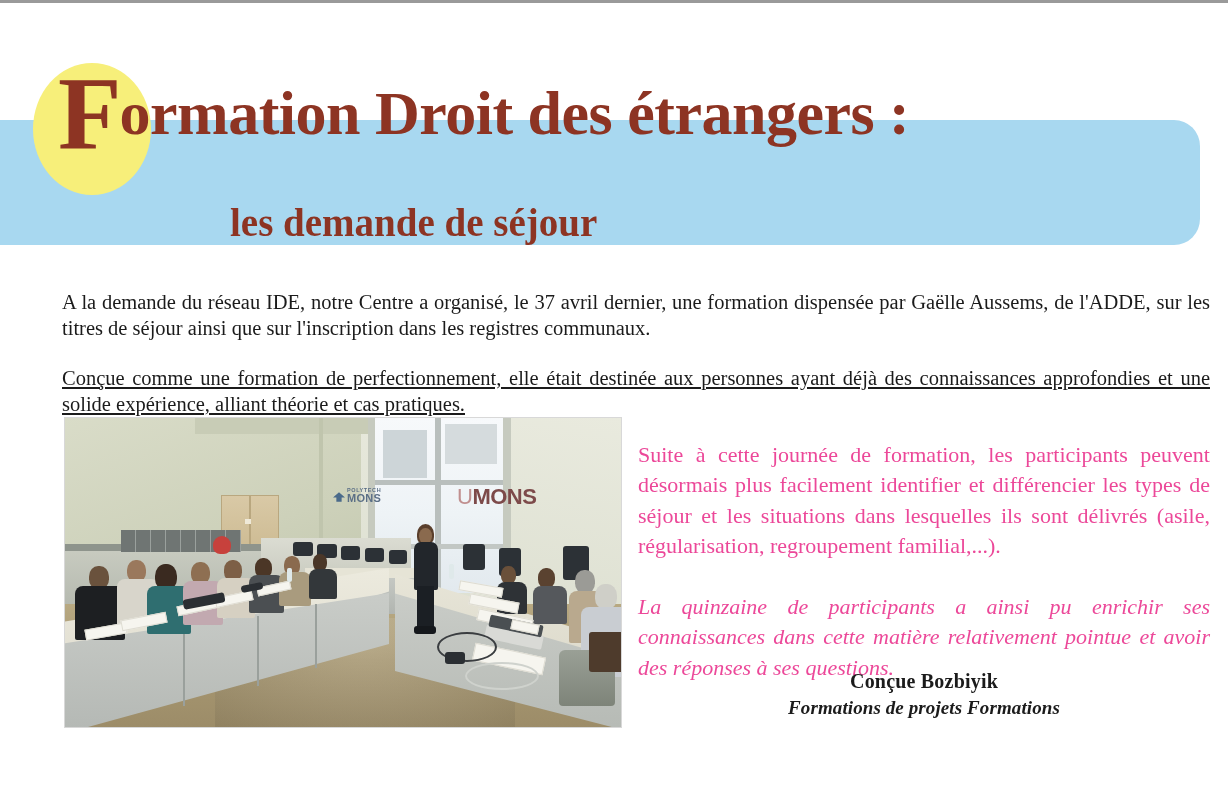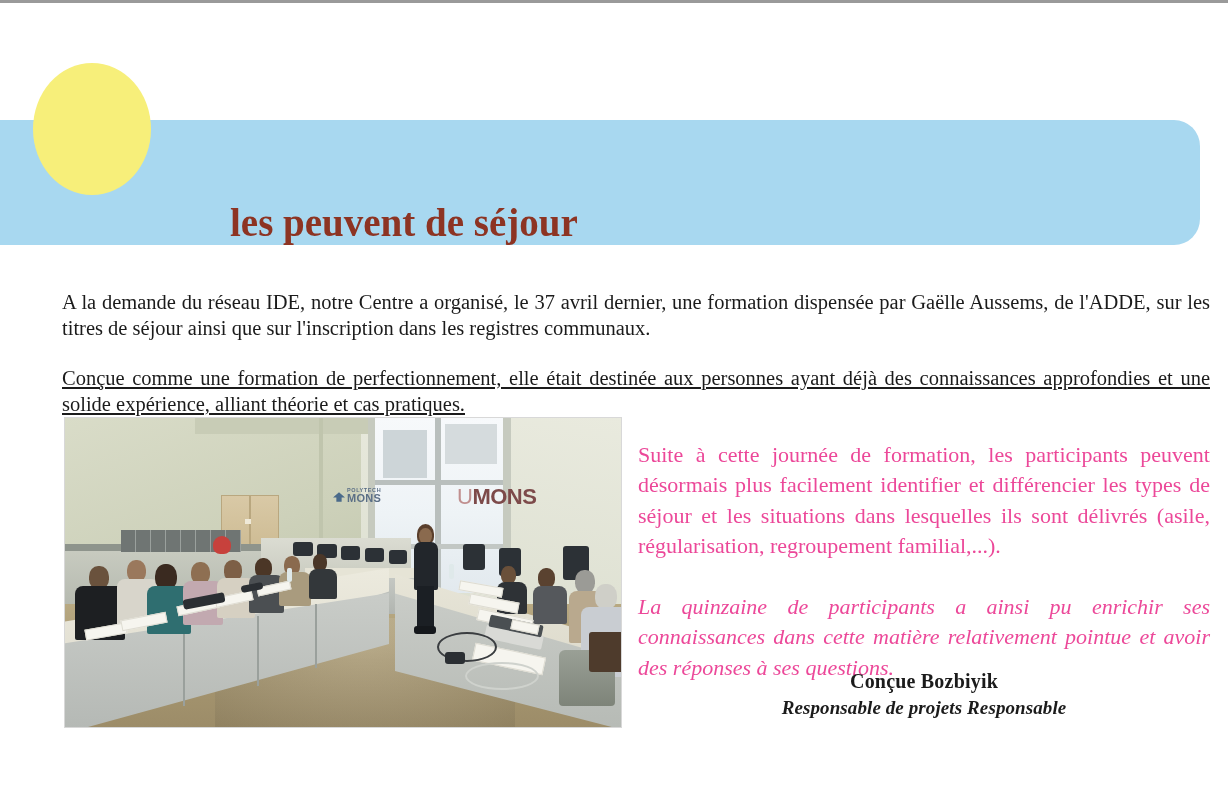--- a/index.html
+++ b/index.html
@@ -266,22 +266,25 @@
 </head>
 <body>
 
 <div class="page-top-rule"></div>
 
 <div class="header-zone">
 
   <div class="header-band"></div>
   <div class="header-dot"></div>
 
-
-  <div class="header-subtitle">les peuvent de séjour</div>
+  <div class="header-title">
+    <span class="dropcap">F</span><span>ormation Droit des étrangers :</span>
+  </div>
+
+  <div class="header-subtitle">les demande de séjour</div>
 </div>
 
 <p class="para" id="para-intro">A la demande du réseau IDE, notre Centre  a organisé, le 37 avril dernier, une formation dispensée par Gaëlle Aussems, de l'ADDE, sur les titres de séjour ainsi que sur l'inscription dans les registres communaux.</p>
 
 <p class="para" id="para-design">Conçue comme une formation de perfectionnement, elle était destinée aux personnes ayant déjà des connaissances approfondies et une solide expérience, alliant théorie et cas pratiques.</p>
 
 <div class="photo">
 
   <div class="ph wall-left"></div>
   <div class="ph wall-right"></div>
@@ -425,13 +428,13 @@
   <div class="ph dark-obj" style="left:380px; top:234px; width:20px; height:12px;"></div>
   <div class="ph bag" style="left:494px; top:232px; width:56px; height:56px; background:linear-gradient(180deg,#9aa096 0%,#7e8479 100%);"></div>
   <div class="ph dark-obj" style="left:524px; top:214px; width:34px; height:40px; background:#4e3b2c;"></div>
 </div>
 
 <p class="col-para" id="para-outcome">Suite à cette journée de formation, les participants peuvent désormais plus facilement identifier et différencier les types de séjour et les situations dans lesquelles ils sont délivrés  (asile, régularisation, regroupement familial,...).</p>
 
 <p class="col-para" id="para-feedback">La quinzaine de participants a ainsi pu enrichir ses connaissances dans cette matière relativement pointue et avoir des réponses à ses questions.</p>
 
 <div class="signature" id="sig-name">Conçue Bozbiyik</div>
-<div class="signature" id="sig-role">Responsable de projets Responsable</div>
+<div class="signature" id="sig-role">Formations de projets Formations</div>
 
 </body></html>

